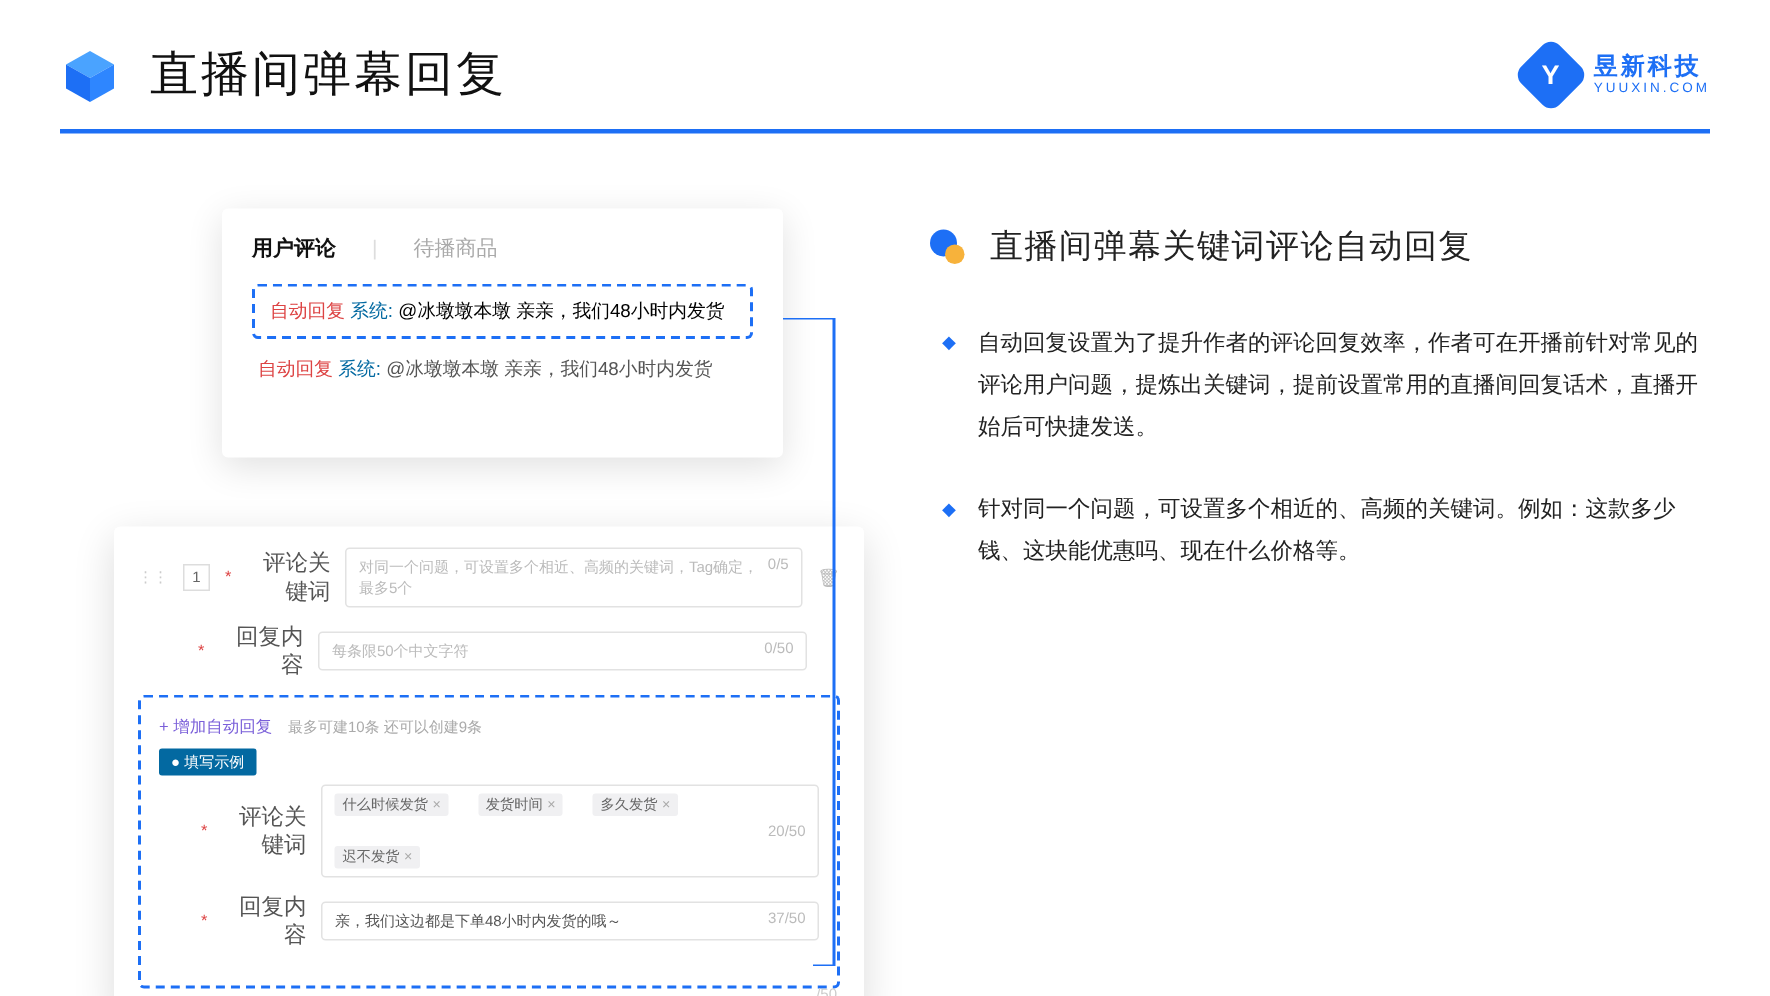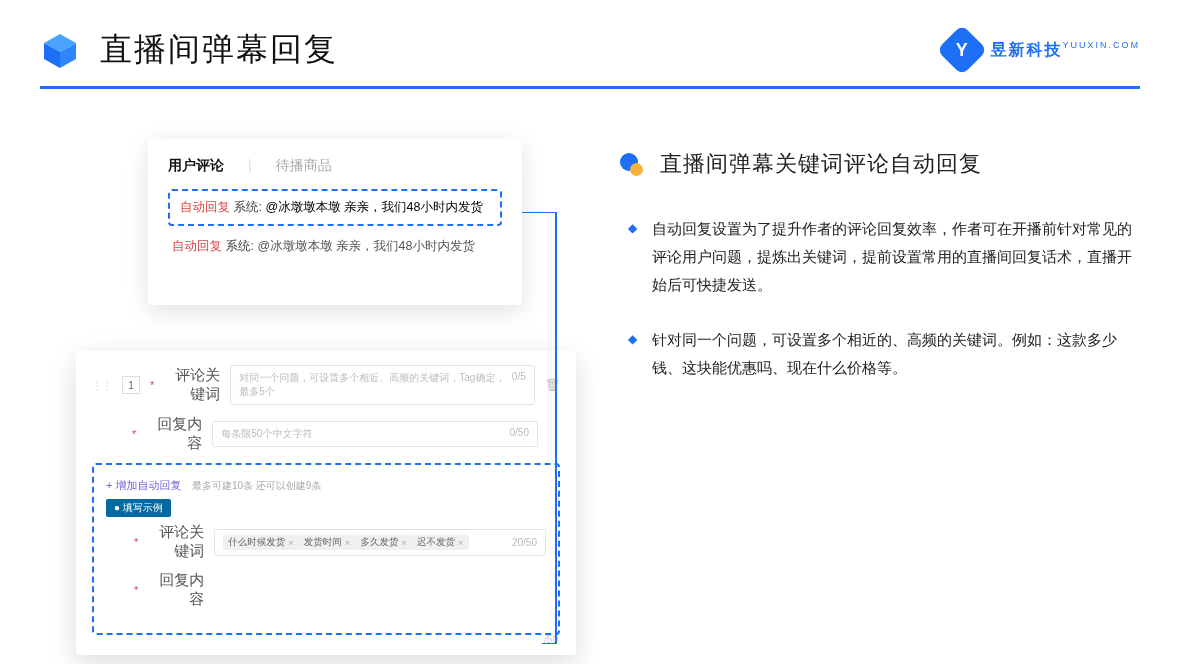--- a/index.html
+++ b/index.html
@@ -28,21 +28,21 @@
   color: #111;
   letter-spacing: 2px;
 }
 .brand { display: flex; align-items: center; gap: 10px; }
 .brand-icon {
   width: 36px; height: 36px; background: #1d6ff5; border-radius: 8px;
   transform: rotate(45deg);
   display: flex; align-items: center; justify-content: center;
 }
 .brand-icon span { transform: rotate(-45deg); color: #fff; font-weight: bold; font-size: 18px; }
-.brand-text { display: flex; line-height: 1.1; }
+.brand-text { display: flex; flex-direction: column; line-height: 1.1; }
 .brand-name { color: #1d6ff5; font-size: 16px; font-weight: 700; letter-spacing: 2px; }
 .brand-url { color: #1d6ff5; font-size: 9px; letter-spacing: 2px; }
 .divider {
   height: 3px; background: #1d6ff5; margin: 0 40px;
 }
 .main {
   display: flex;
   padding: 50px 40px 0 40px;
   gap: 60px;
 }
@@ -89,21 +89,21 @@
 }
 .tabs { display: flex; gap: 24px; font-size: 14px; margin-bottom: 14px; }
 .tab-active { color: #111; font-weight: 600; }
 .tab-inactive { color: #aaa; }
 .dashbox1 {
   border: 2px dashed #1d6ff5; border-radius: 4px;
   padding: 8px 10px; margin-bottom: 10px;
   font-size: 12.5px;
 }
 .reply-tag { color: #d44; font-weight: 500; }
-.reply-sys { color: #404040; }
+.reply-sys { color: #0369a1; }
 .reply-line { font-size: 12.5px; color: #555; margin: 8px 0 0 4px; line-height: 1.7; }
 
 .card2 {
   position: absolute;
   left: 36px; top: 212px;
   width: 500px;
   background: #fff;
   box-shadow: 0 8px 28px rgba(0,0,0,0.14);
   border-radius: 4px;
   padding: 14px 16px 20px 16px;
@@ -218,21 +218,21 @@
         <span class="addlink">+ 增加自动回复</span>
         <span class="addhint">最多可建10条 还可以创建9条</span>
         <br>
         <span class="pill">● 填写示例</span>
 
         <div class="row">
           <span style="width:18px"></span>
           <span class="req">*</span>
           <span class="lbl">评论关键词</span>
           <div class="fakeinput" style="color:#666;gap:4px;align-items:center">
-            <span style="display:flex;gap:0;flex-wrap:wrap">
+            <span style="display:flex;gap:20px;flex-wrap:wrap">
               <span class="tagchip">
                   <span>什么时候发货</span>
                   <span class="x">×</span>
                 </span>
               <span class="tagchip">
                   <span>发货时间</span>
                   <span class="x">×</span>
                 </span>
               <span class="tagchip">
                   <span>多久发货</span>
@@ -244,20 +244,24 @@
                 </span>
             </span>
             <span class="count">20/50</span>
           </div>
         </div>
 
         <div class="row">
           <span style="width:18px"></span>
           <span class="req">*</span>
           <span class="lbl">回复内容</span>
+          <div class="fakeinput" style="color:#555">
+            <span>亲，我们这边都是下单48小时内发货的哦～</span>
+            <span class="count">37/50</span>
+          </div>
         </div>
       </div>
       <span class="botcount">/50</span>
     </div>
 
     <svg class="connector">
       <path d="M0,0 L34,0 L34,432 L20,432" stroke="#1d6ff5" stroke-width="2" fill="none"></path>
     </svg>
 
   </div>

